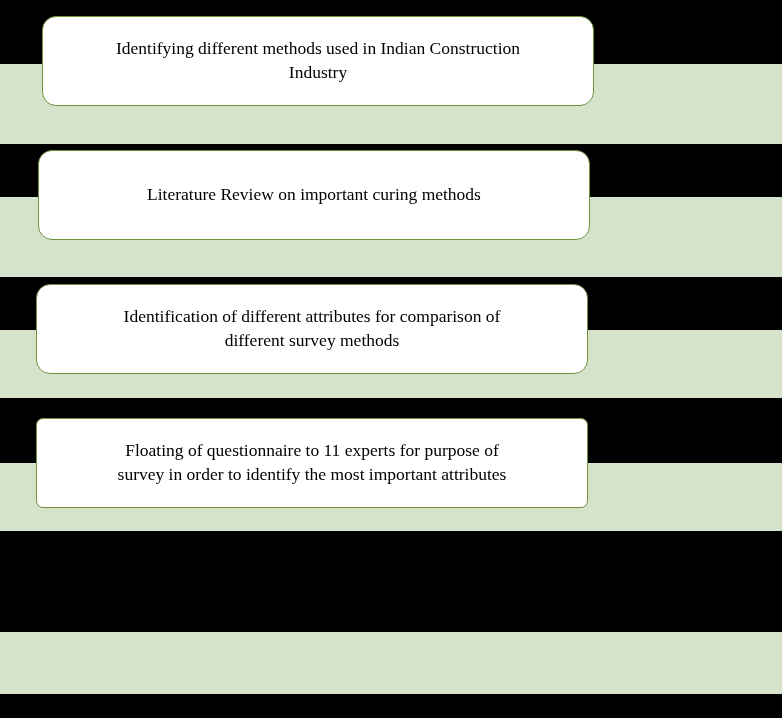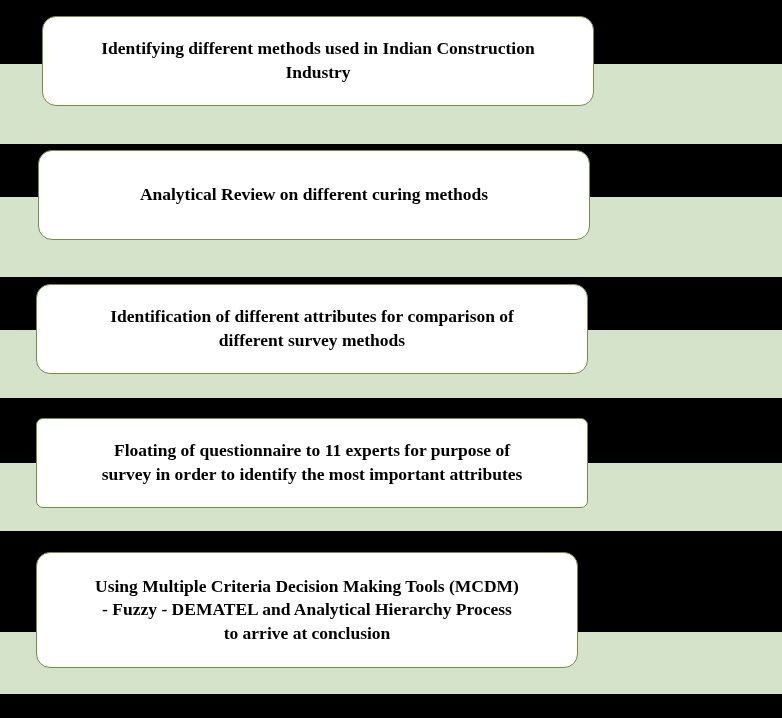--- a/index.html
+++ b/index.html
@@ -11,21 +11,20 @@
     height: 718px;
     background: #000000;
     font-family: "Liberation Serif", serif;
     overflow: hidden;
   }
   #canvas {
     position: relative;
     width: 782px;
     height: 718px;
     background: #000000;
-    font-weight: bold;
   }
   .band {
     position: absolute;
     left: 0;
     width: 782px;
     background: #d5e3cb;
   }
   .step-box {
     position: absolute;
     box-sizing: border-box;
@@ -57,32 +56,27 @@
   <div class="band" style="top:330px; height:68px;"></div>
   <div class="band" style="top:463px; height:68px;"></div>
   <div class="band" style="top:632px; height:62px;"></div>
 
   <div class="step-box" style="left:42px; top:16px; width:552px; height:90px;">
     <span class="txt">Identifying  different methods used in Indian  Construction
 Industry</span>
   </div>
 
   <div class="step-box" style="left:38px; top:150px; width:552px; height:90px;">
-    <span class="txt">Analytical Review on different curing methods</span>
+    <span class="txt">Literature Review on important curing methods</span>
   </div>
 
   <div class="step-box" style="left:36px; top:284px; width:552px; height:90px;">
     <span class="txt">Identification of different attributes for comparison of
 different survey methods</span>
   </div>
 
   <div class="step-box" style="left:36px; top:418px; width:552px; height:90px;border-radius:7px;">
     <span class="txt">Floating of questionnaire to 11 experts for purpose of
 survey in order to identify the most important attributes</span>
   </div>
 
-  <div class="step-box" style="left:36px; top:552px; width:542px; height:116px;">
-    <span class="txt">Using Multiple Criteria Decision Making Tools (MCDM)
-- Fuzzy - DEMATEL and Analytical  Hierarchy  Process
-to arrive at conclusion</span>
-  </div>
 
 </div>
 
 </body></html>

